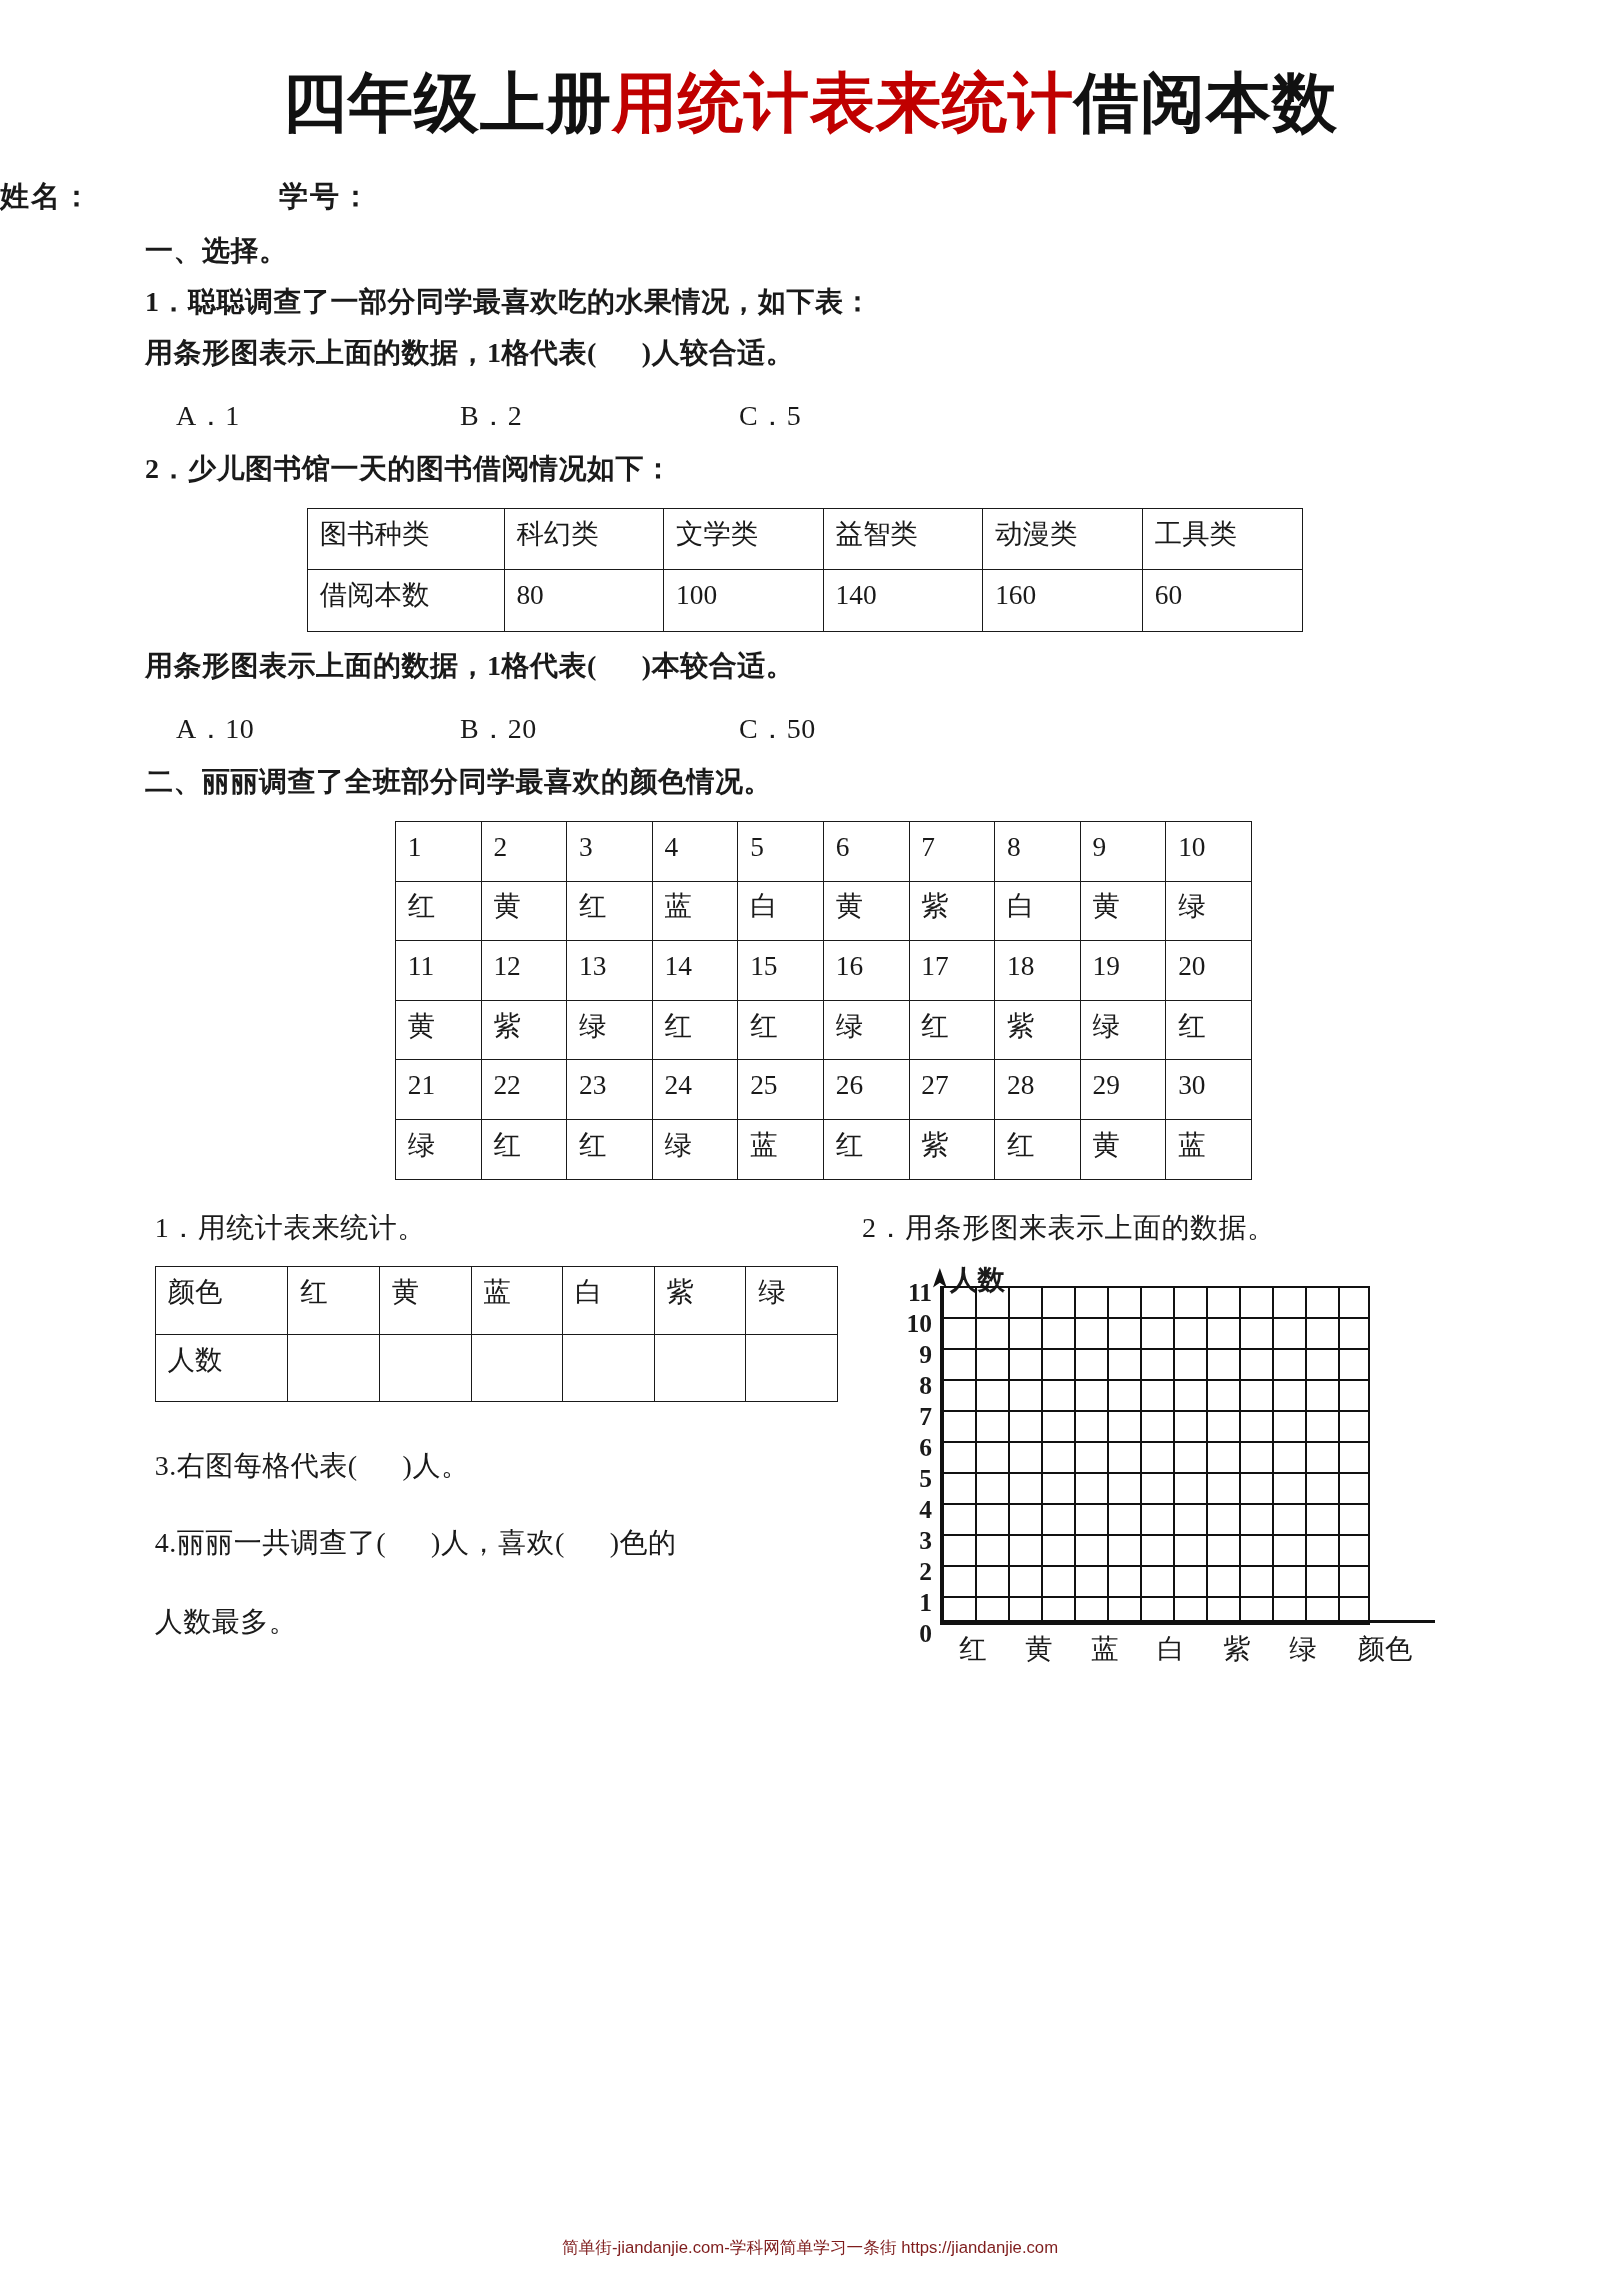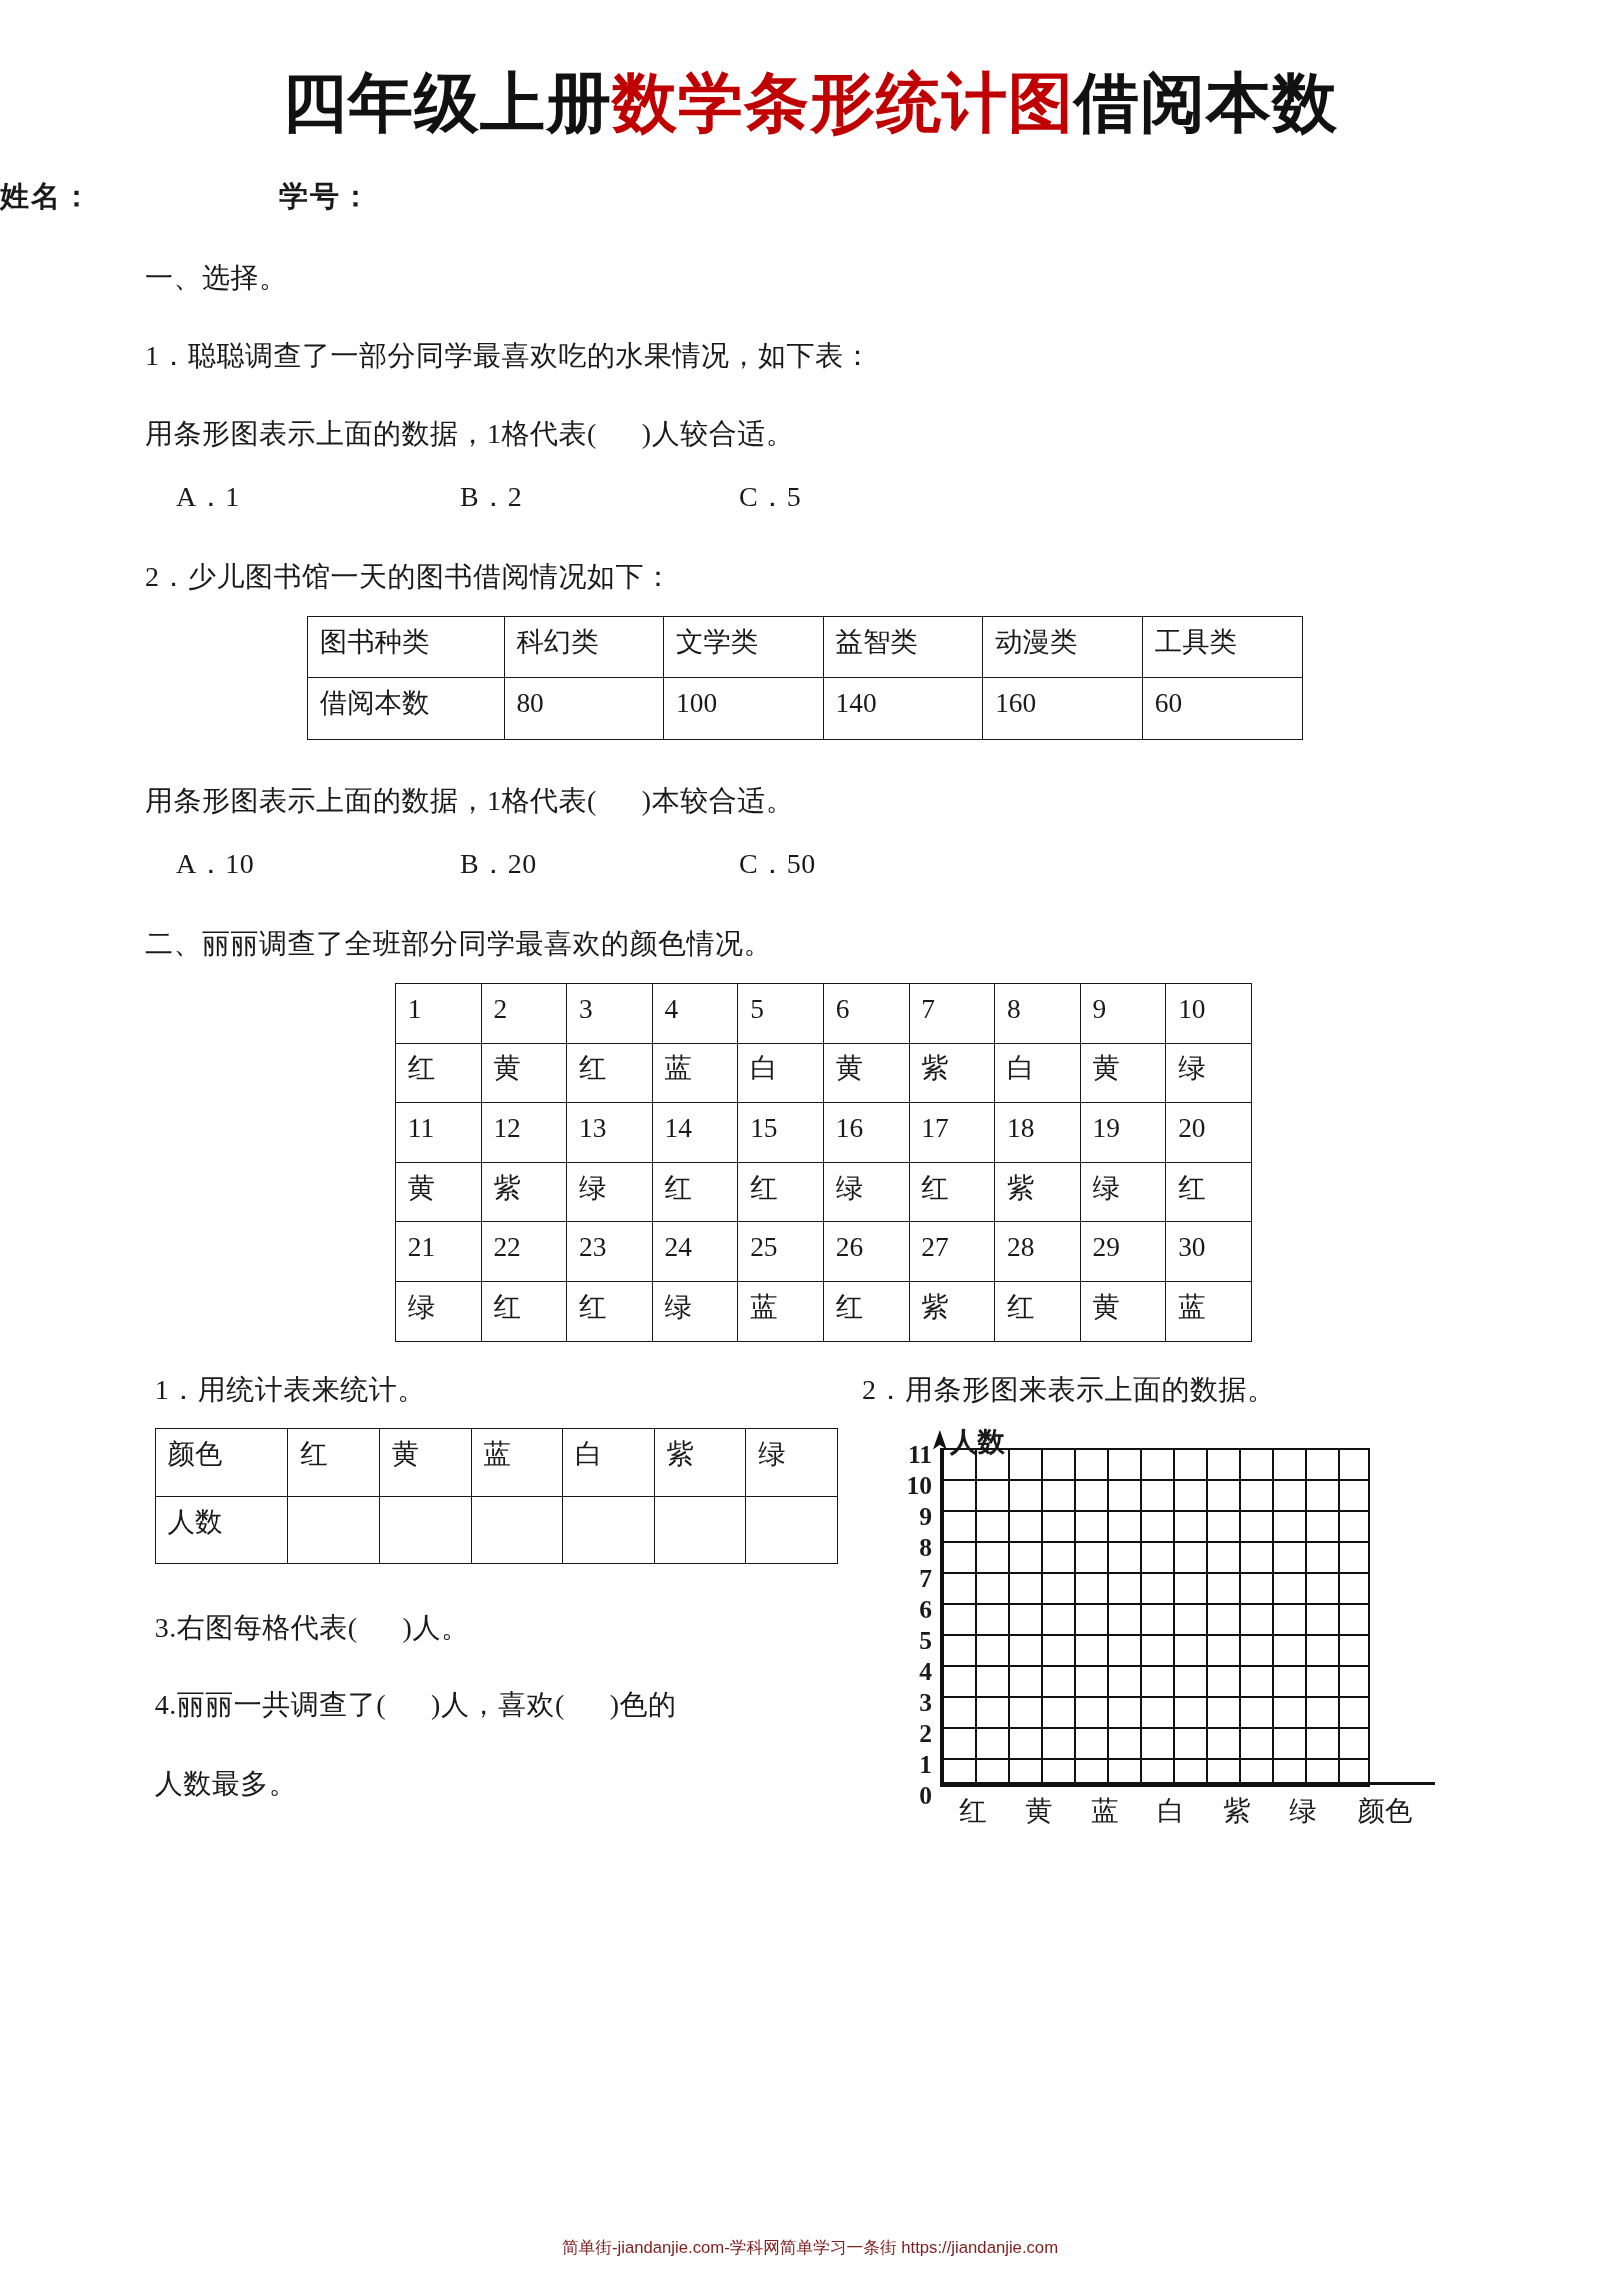--- a/index.html
+++ b/index.html
@@ -34,23 +34,24 @@
     display:flex;
     gap:186px;
     letter-spacing:2px;
   }
 
   
   .content { padding:0 145px 0 145px; }
   .line {
     font-size:28px;
     line-height:1.25;
-    margin-top:43px;
+    margin-top:16px;
     letter-spacing:0.5px;
     white-space:pre;
+    font-weight:bold;
   }
   .choices {
     font-size:28px;
     margin-top:27.4px;
     display:flex;
     letter-spacing:0.5px;
     gap:44px;
   }
   .choices span { display:inline-block; }
   .c1 { width:240px; padding-left:31px; }
@@ -168,21 +169,21 @@
     color:#7f1d1d;
     font-family:"Liberation Sans", sans-serif;
   }
 </style>
 </head>
 <body>
 
 <div class="page">
 
   <div class="title">
-    <span class="black">四年级上册</span><span class="red">数学条形统计图</span><span class="black">借阅本数</span>
+    <span class="black">四年级上册</span><span class="red">用统计表来统计</span><span class="black">借阅本数</span>
   </div>
 
   <div class="idline">
     <span>姓名：</span>
     <span>学号：</span>
   </div>
 
   <div class="content">
 
     <div class="line">一、选择。</div>

